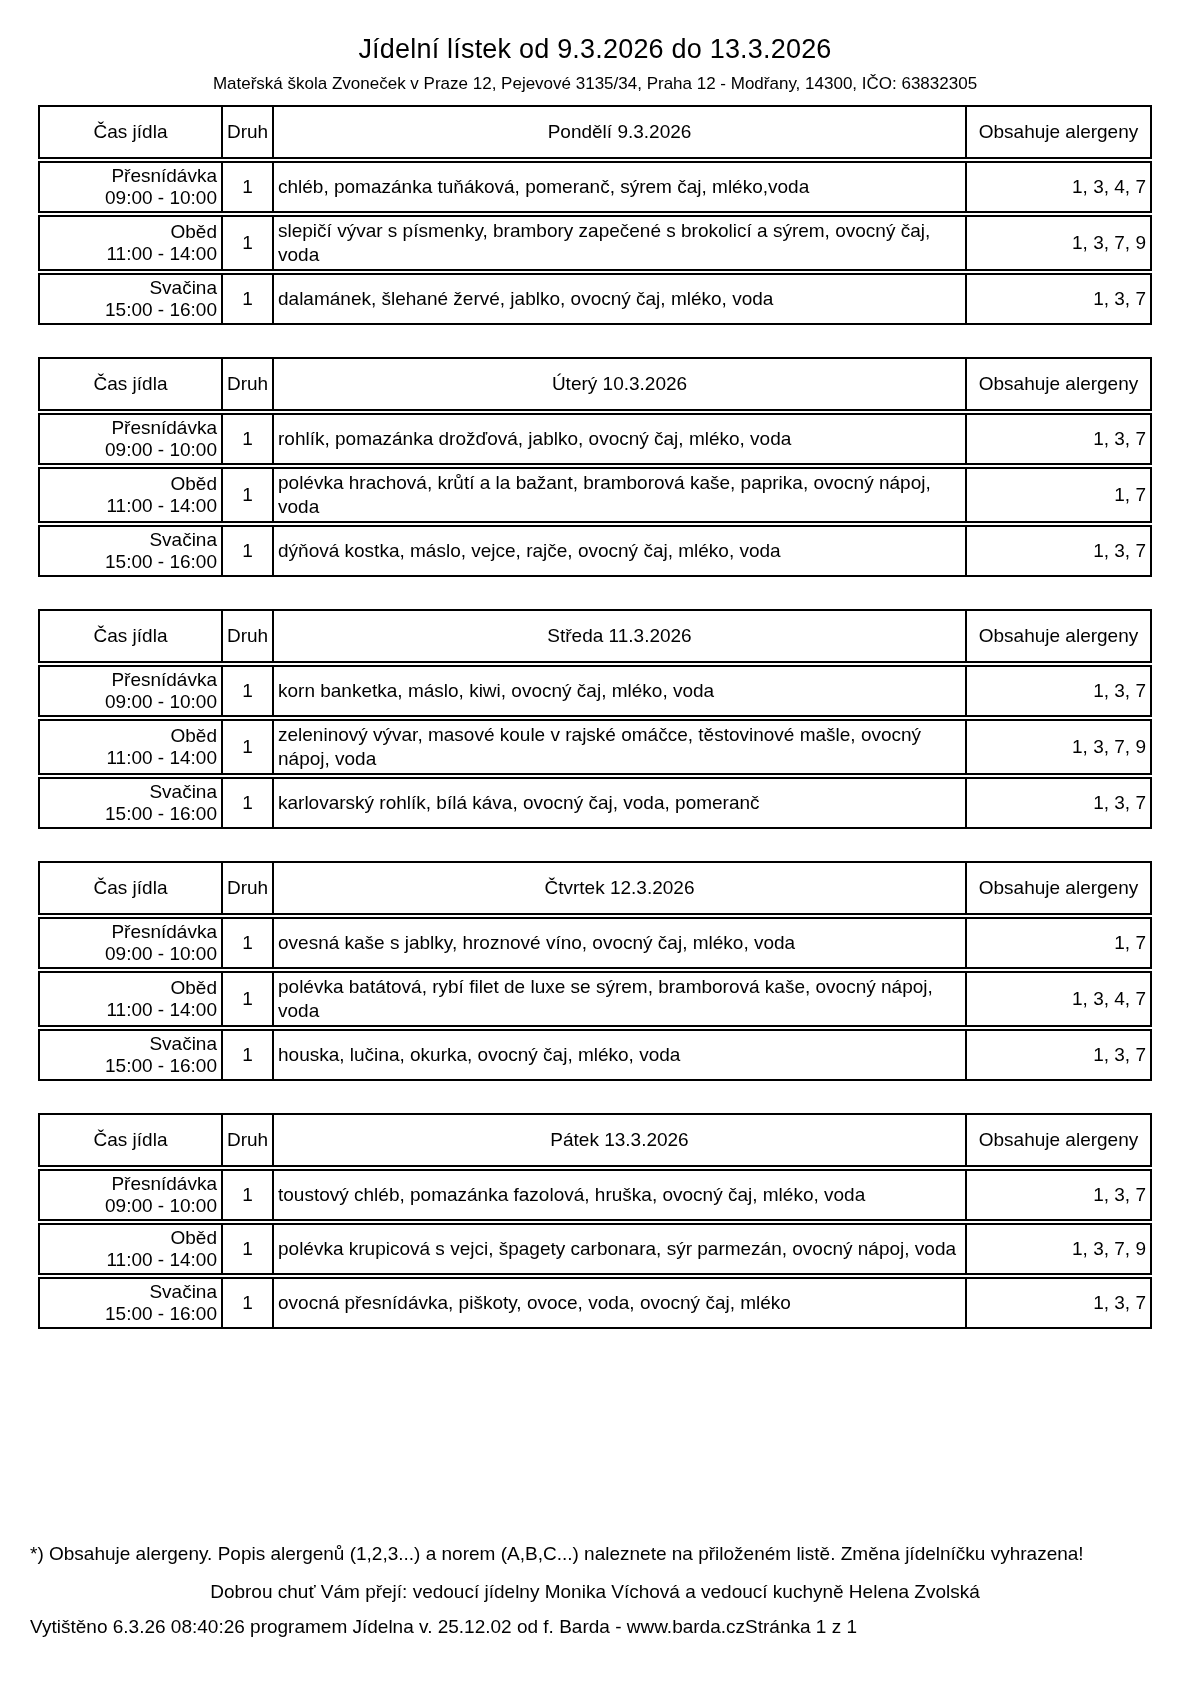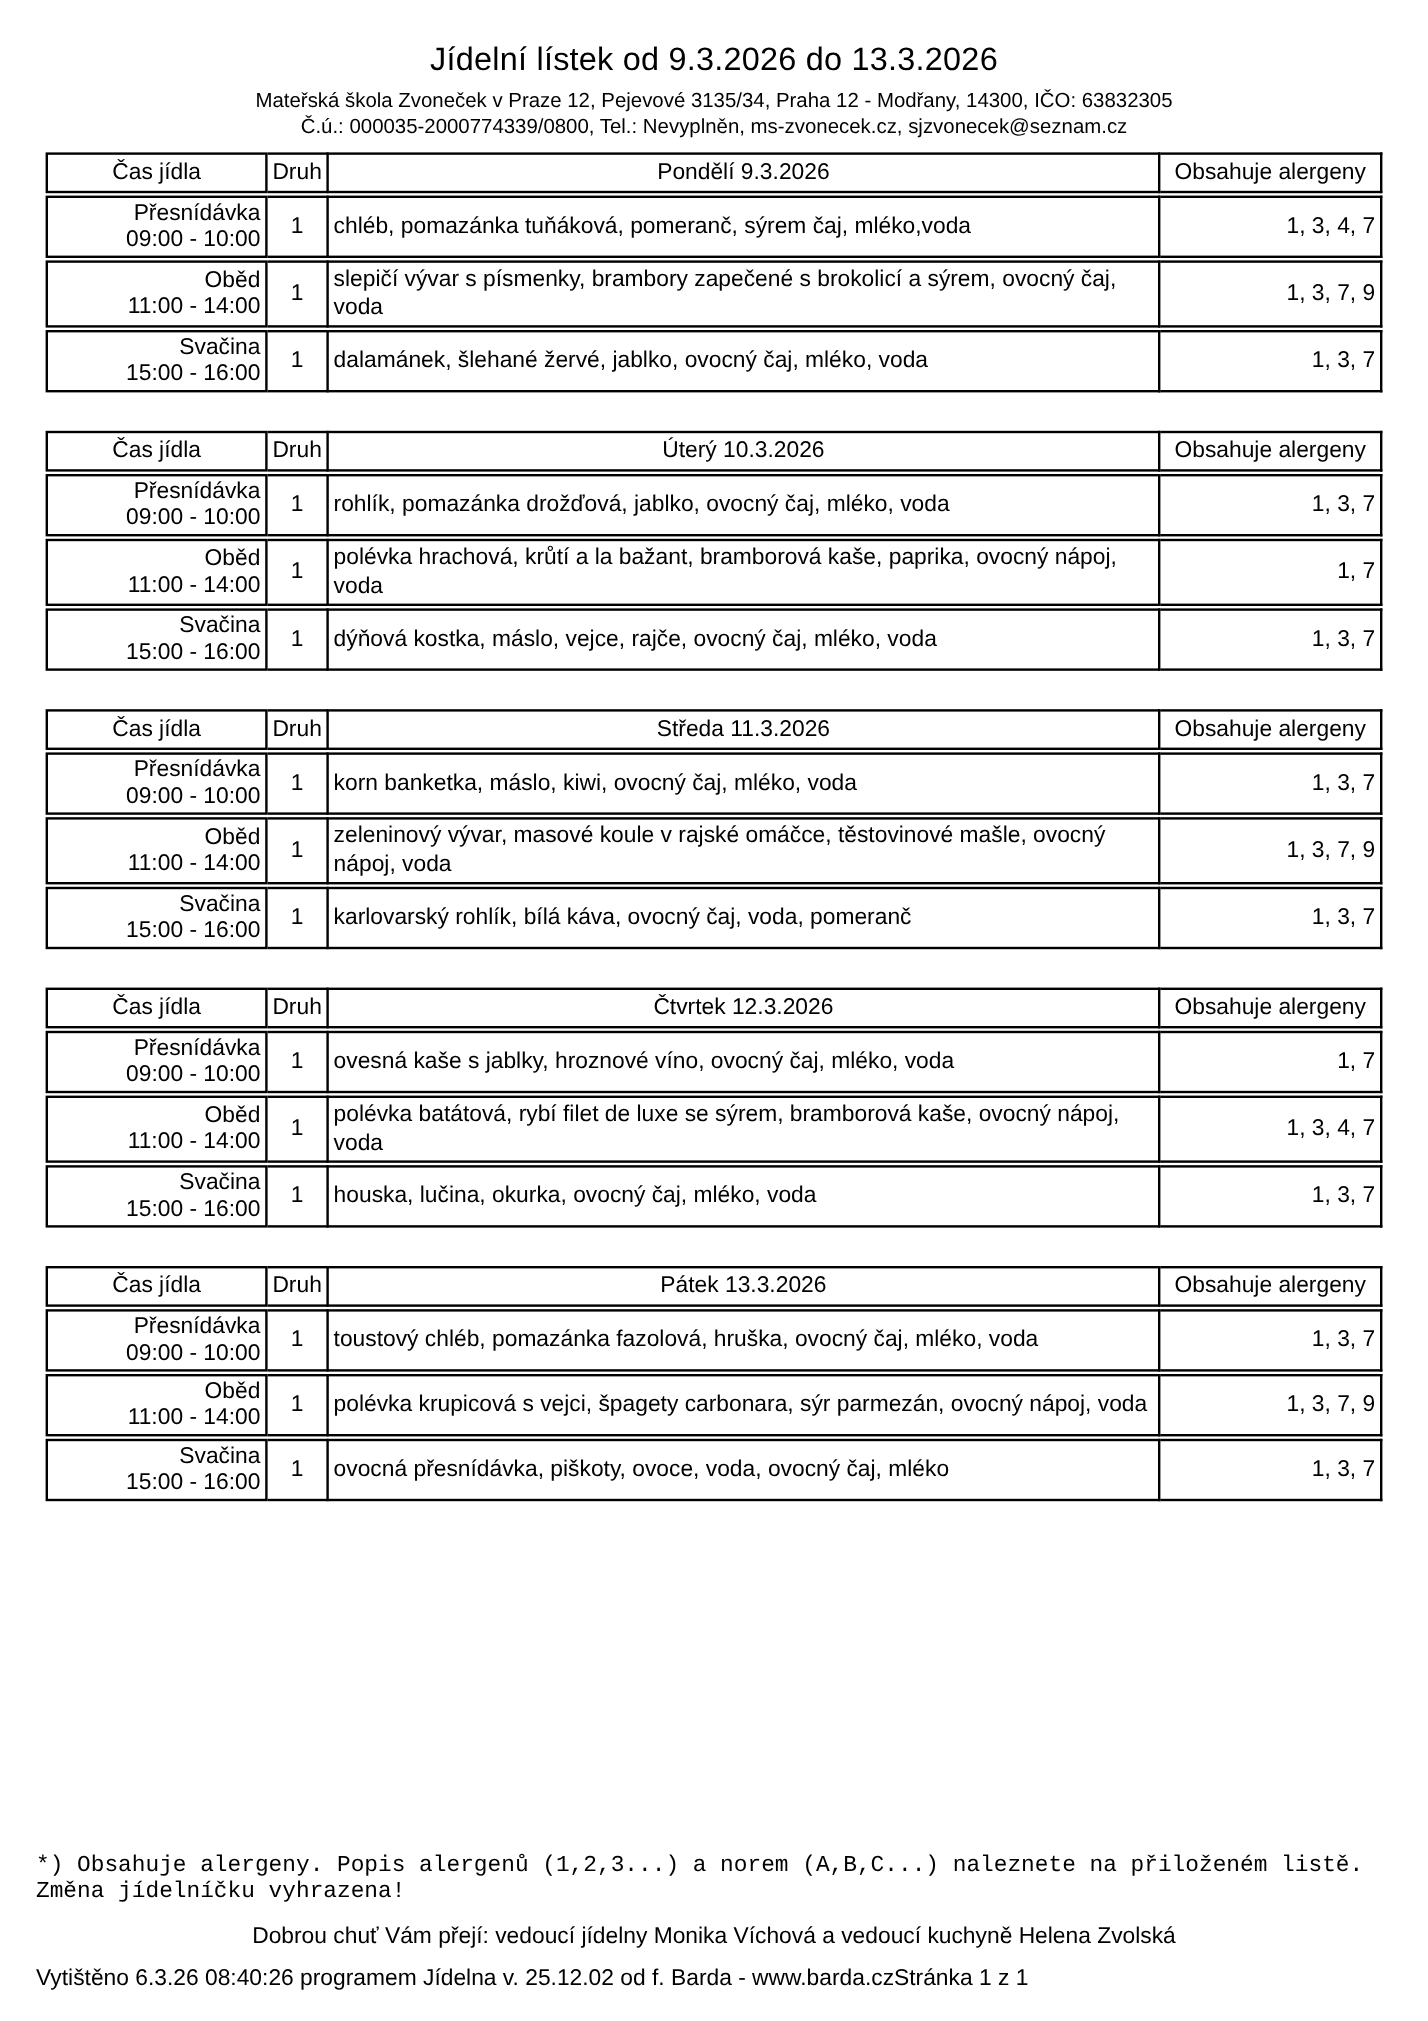--- a/index.html
+++ b/index.html
@@ -36,41 +36,40 @@
   table.day th, table.day td {
     border: 2px solid #000;
     border-left: 0;
     padding: 2px 4px;
     vertical-align: middle;
     font-weight: normal;
     overflow: hidden;
   }
   table.day th:first-child, table.day td:first-child { border-left: 2px solid #000; }
 
-  table.day tr.hdr th { height: 30px; text-align: center; padding: 4px 4px; }
+  table.day tr.hdr th { height: 30px; text-align: center; padding: 14px 4px; }
 
   table.day tr.meal td { height: 46px; }
   td.cell-time  { text-align: right; line-height: 22px; }
   td.cell-druh  { text-align: center; }
   td.cell-food  { text-align: left; padding-left: 13px; padding-right: 10px; line-height: 24px; }
   td.cell-allerg{ text-align: right; padding-right: 12px; }
 
   .footer { position: absolute; left: 30px; right: 30px; top: 1543px; font-size: 19px; }
-  .footer .note { text-align: left; margin-bottom: 16px; font-family: Liberation Mono, monospace; }
+  .footer .note { text-align: left; margin-bottom: 16px; }
   .footer .wish { text-align: center; margin-bottom: 13px; }
   .footer .lastline { display: flex; justify-content: flex-start; align-items: baseline; }
   .footer .lastline .pageno { padding-right: 72px; }
 </style>
 </head>
 <body>
 
 <div class="header">
   <h1>Jídelní lístek od 9.3.2026 do 13.3.2026</h1>
   <div class="sub">Mateřská škola Zvoneček v Praze 12, Pejevové 3135/34, Praha 12 - Modřany, 14300, IČO: 63832305</div>
-  <div class="sub">Č.ú.: 000035-2000774339/0800, Tel.: Nevyplněn, ms-zvonecek.cz, sjzvonecek@seznam.cz</div>
 </div>
 
 <div class="tables" id="tables">
   <table class="day">
     <colgroup>
       <col class="c-time">
         <col class="c-druh">
         <col class="c-food">
         <col class="c-allerg">
     </colgroup>

